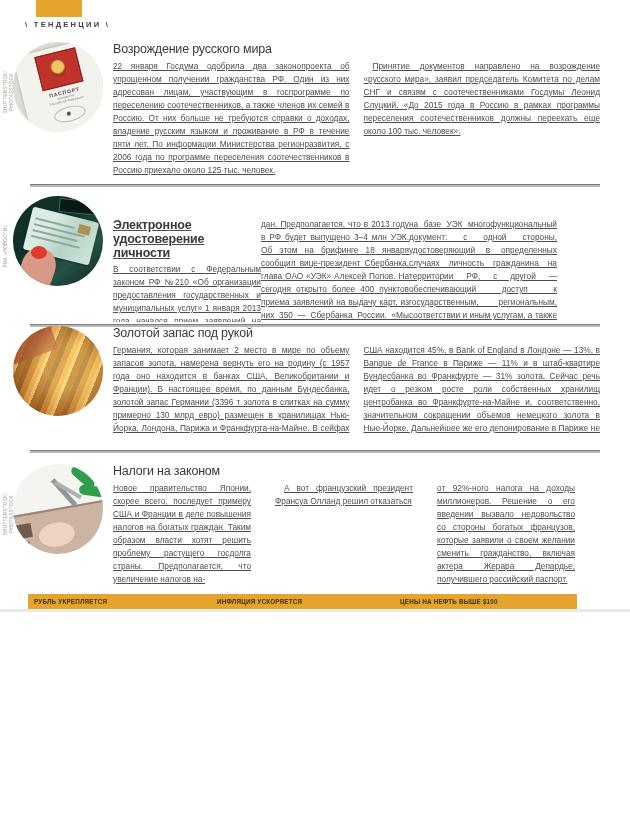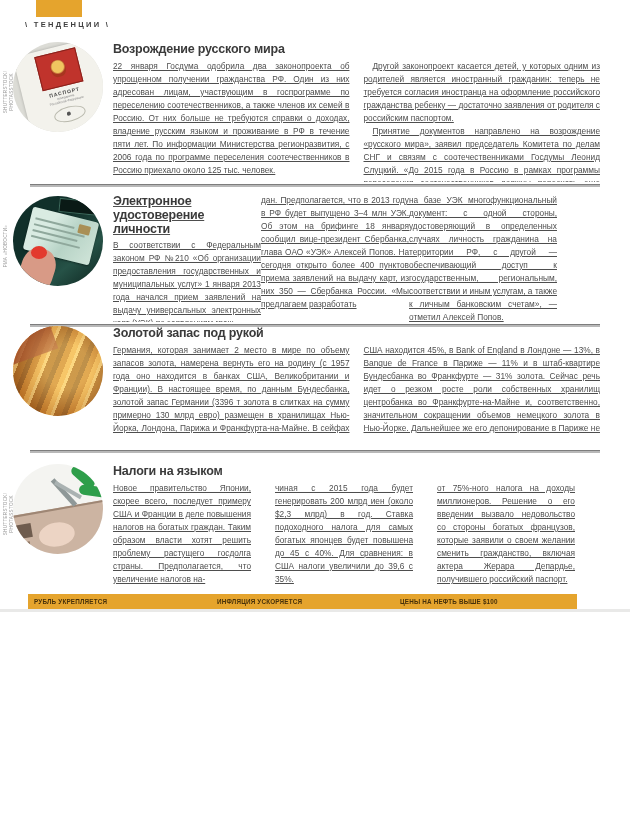--- a/index.html
+++ b/index.html
@@ -63,24 +63,24 @@
   .t-money .blade{position:absolute;left:34px;top:26px;width:34px;height:5px;background:#8f9898;
         transform:rotate(48deg);}
   .t-money .blade2{position:absolute;left:40px;top:24px;width:30px;height:4px;background:#aab2b2;
         transform:rotate(30deg);}
   .t-money .h1,.t-money .h2{position:absolute;width:28px;height:10px;background:#2e9e4a;border-radius:6px;}
   .t-money .h1{left:56px;top:8px;transform:rotate(42deg);}
   .t-money .h2{left:66px;top:22px;transform:rotate(8deg);}
   .content{position:absolute;left:113px;top:2px;right:30px;}
   .a2 .content{right:73px;}
   .a4 .content{right:55px;}
-  h2{margin:0 0 4px;font-size:12.5px;font-weight:bold;letter-spacing:-.2px;color:#3a3a3a;}
+  h2{margin:0 0 4px;font-size:12.5px;font-weight:normal;letter-spacing:-.2px;color:#3a3a3a;}
   h3{margin:0 0 3px;font-size:12.5px;line-height:14px;font-weight:bold;letter-spacing:-.2px;color:#3a3a3a;}
   .cols{display:flex;text-decoration:underline;}
-  .g14{gap:14px;} .g10{gap:0;} .g12{gap:24px;}
+  .g14{gap:14px;} .g10{gap:0;margin-top:24px;} .g12{gap:24px;}
   .col{flex:1;min-width:0;}
   .col p{margin:0;font-size:8.3px;line-height:13px;text-align:justify;color:#4e4e4e;}
   
   .charts-bg{position:absolute;left:0;top:609px;width:630px;height:159px;background:#e9e9e8;}
   .chart-box{position:absolute;top:594px;width:183px;}
   .cb0{left:28px;} .cb1{left:211px;} .cb2{left:394px;}
   .chart-title{height:11px;background:#e5a42d;color:#46300a;font-size:6.3px;font-weight:bold;
         letter-spacing:.2px;padding:4px 0 0 6px;}
   .chart-box svg{display:block;}
   .legend{margin-top:1px;padding-left:2px;}
@@ -118,21 +118,20 @@
           </div>
       </div>
     </div>
     <div class="content">
       <h2>Возрождение русского мира</h2>
       <div class="cols g14">
         <div class="col">
             <p style="text-indent: 0px;">22 января Госдума одобрила два законопроекта об упрощенном получении гражданства РФ. Один из них адресован лицам, участвующим в госпрограмме по переселению соотечественников, а также членов их семей в Россию. От них больше не требуются справки о доходах, владение русским языком и проживание в РФ в течение пяти лет. По информации Министерства регионразвития, с 2006 года по программе переселения соотечественников в Россию приехало около 125 тыс. человек.</p>
           </div>
         <div class="col">
-            <p style="text-indent: 9px;">Другой законопроект касается детей, у которых одним из родителей является иностранный гражданин: теперь не требуется согласия иностранца на оформление российского гражданства ребенку — достаточно заявления от родителя с российским паспортом.</p>
             <p style="text-indent: 9px;">Принятие документов направлено на возрождение «русского мира», заявил председатель Комитета по делам СНГ и связям с соотечественниками Госдумы Леонид Слуцкий. «До 2015 года в Россию в рамках программы переселения соотечественников должны переехать еще около 100 тыс. человек».</p>
           </div>
       </div>
     </div>
   </section>
   <div class="divider d1"></div>
 
   <section class="article a2">
     <div class="credit">РИА «НОВОСТИ»</div>
     <div class="thumb t-card">
@@ -192,31 +191,30 @@
         <div class="print"></div>
         <div class="print2"></div>
         <div class="oval"></div>
       </div>
       <div class="blade"></div>
       <div class="blade2"></div>
       <div class="h1"></div>
       <div class="h2"></div>
     </div>
     <div class="content">
-      <h2>Налоги на языком</h2>
+      <h2>Налоги на законом</h2>
       <div class="cols g12">
         <div class="col">
             <p style="text-indent: 0px;">Новое правительство Японии, скорее всего, последует примеру США и Франции в деле повышения налогов на богатых граждан. Таким образом власти хотят решить проблему растущего госдолга страны. Предполагается, что увеличение налогов на-</p>
           </div>
         <div class="col">
-            <p style="text-indent: 0px;">чиная с 2015 года будет генерировать 200 млрд иен (около $2,3 млрд) в год. Ставка подоходного налога для самых богатых японцев будет повышена до 45 с 40%. Для сравнения: в США налоги увеличили до 39,6 с 35%.</p>
             <p style="text-indent: 9px;">А вот французский президент Франсуа Олланд решил отказаться</p>
           </div>
         <div class="col">
-            <p style="text-indent: 0px;">от 75%-ного налога на доходы миллионеров. Решение о его введении вызвало недовольство со стороны богатых французов, которые заявили о своем желании сменить гражданство, включая актера Жерара Депардье, получившего российский паспорт.</p>
+            <p style="text-indent: 0px;">от 92%-ного налога на доходы миллионеров. Решение о его введении вызвало недовольство со стороны богатых французов, которые заявили о своем желании сменить гражданство, включая актера Жерара Депардье, получившего российский паспорт.</p>
           </div>
       </div>
     </div>
   </section>
 
   <div class="charts-bg"></div>
   <div class="chart-box cb0">
     <div class="chart-title">РУБЛЬ УКРЕПЛЯЕТСЯ</div>
     <svg width="183" height="140" viewBox="0 0 183 140">
         <line x1="16" x2="148" y1="17" y2="17" stroke="#acacac" stroke-width="0.7" stroke-dasharray="none"></line>

